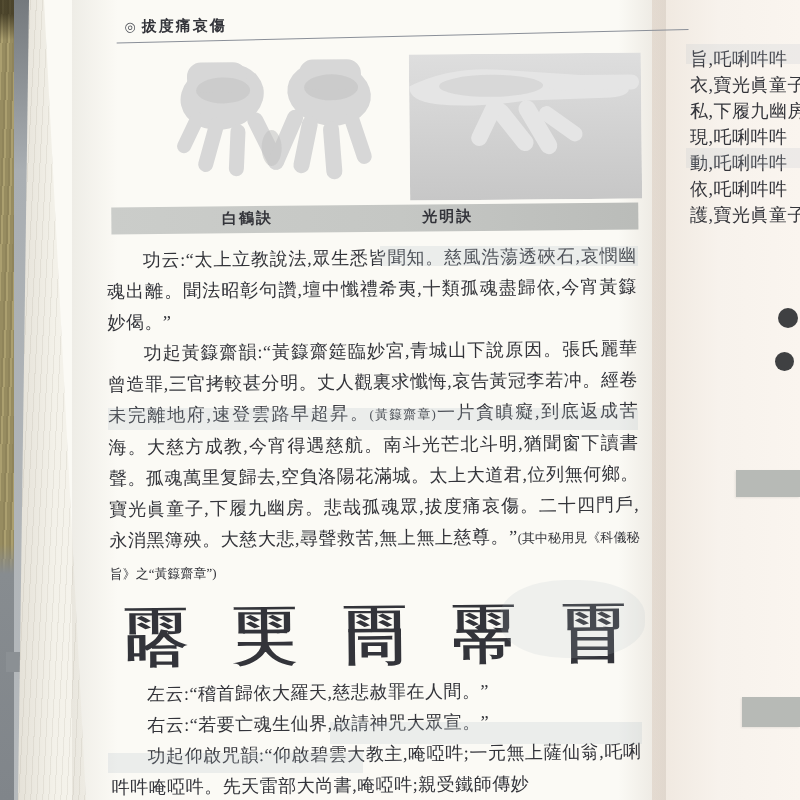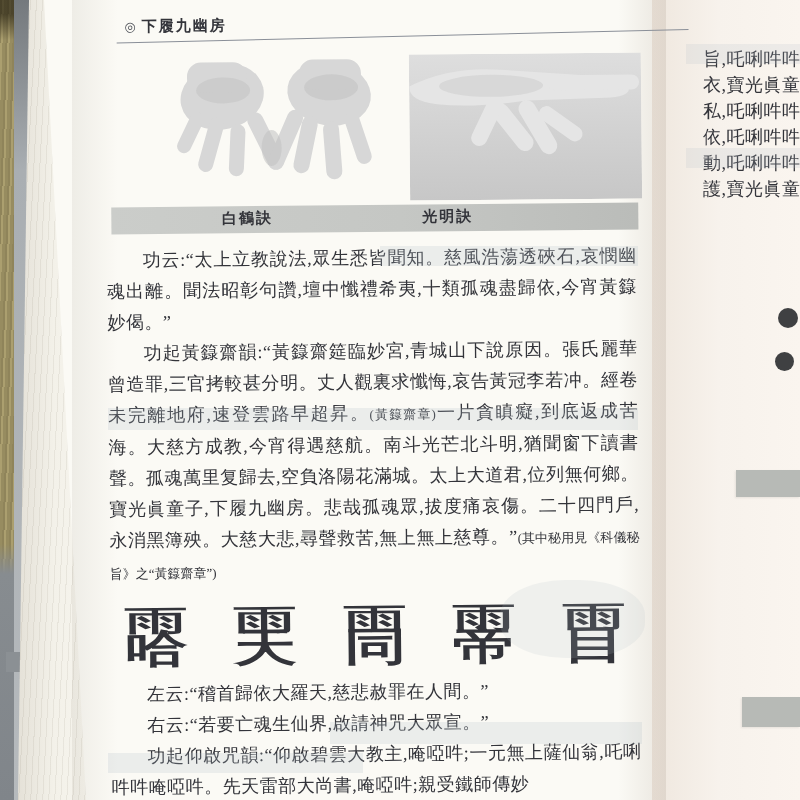--- a/index.html
+++ b/index.html
@@ -70,21 +70,21 @@
     font-weight:600; }
   .tal-top { display:block; height:30px; font-size:42px; line-height:42px;
     transform:scale(1.5,.68); transform-origin:center 36px; }
   .tal-bottom { display:block; height:46px; font-size:50px; line-height:50px;
     transform:scale(1.26,.8); transform-origin:center 18px; }
 
   
   .next-page { position:absolute; left:686px; top:46px; width:114px; height:240px;
     overflow:hidden; color:var(--c-text,#33343a); }
   .np-line { height:26px; line-height:26px; font-size:18px; letter-spacing:.5px;
-    white-space:nowrap; padding-left:4px;margin-left:13px; }
+    white-space:nowrap; padding-left:4px; }
   .np-dot { position:absolute; border-radius:50%; background:var(--c-dot,#3f4042); }
   .np-dot-1 { left:778px; top:308px; width:20px; height:20px; }
   .np-dot-2 { left:775px; top:352px; width:19px; height:19px; }
   .np-bar { position:absolute; background:var(--c-next_page_bar,#b7bab6); }
   .np-bar-1 { left:736px; top:470px; width:64px; height:27px; box-shadow:-1px 1px 2px rgba(0,0,0,.08); }
   .np-bar-2 { left:742px; top:697px; width:58px; height:30px; box-shadow:-1px 1px 2px rgba(0,0,0,.08); }
 
   
   .scan-band { position:absolute; background:rgba(178,190,202,.22); pointer-events:none; }
   .sb-1 { left:380px; top:246px; width:258px; height:20px; }
@@ -107,21 +107,21 @@
   </div>
   <div class="page-stack"></div>
   <div class="page-curve"></div>
 
   <div class="right-page-bg"></div>
   <div class="gutter-shadow"></div>
 
   <div class="left-page">
 
     <div class="page-header">
-      <span class="hdr-marker">◎</span><span>下履九幽房</span>
+      <span class="hdr-marker">◎</span><span>拔度痛哀傷</span>
     </div>
     <div class="header-rule"></div>
 
     <div class="figures-row">
       <div class="fig fig-left">
         <svg width="258" height="152" viewBox="0 0 258 152">
           <g fill="#d7d7d7">
             <ellipse cx="75" cy="44" rx="42" ry="33" transform="rotate(-12 75 44)"></ellipse>
             <ellipse cx="182" cy="42" rx="42" ry="32" transform="rotate(10 182 42)"></ellipse>
             <rect x="40" y="10" width="60" height="30" rx="14"></rect>
@@ -200,23 +200,24 @@
 
       <p class="para">左云:“稽首歸依大羅天,慈悲赦罪在人間。”</p>
       <p class="para">右云:“若要亡魂生仙界,啟請神咒大眾宣。”</p>
       <p class="para">功起仰啟咒韻:“仰啟碧雲大教主,唵啞吽;一元無上薩仙翁,吒唎吽吽唵啞吽。先天雷部大尚書,唵啞吽;親受鐵師傳妙</p>
     </div>
   </div>
 
   <div class="next-page">
     <div class="np-line">旨,吒唎吽吽</div>
     <div class="np-line">衣,寶光眞童子</div>
-    <div class="np-line">私,吒唎吽吽</div>
+    <div class="np-line">私,下履九幽房</div>
+    <div class="np-line">現,吒唎吽吽</div>
+    <div class="np-line">動,吒唎吽吽</div>
     <div class="np-line">依,吒唎吽吽</div>
-    <div class="np-line">動,吒唎吽吽</div>
     <div class="np-line">護,寶光眞童子</div>
   </div>
   <div class="np-dot np-dot-1"></div>
   <div class="np-dot np-dot-2"></div>
   <div class="np-bar np-bar-1"></div>
   <div class="np-bar np-bar-2"></div>
 
   <div class="scan-band sb-1"></div>
   <div class="scan-band sb-2"></div>
   <div class="scan-band sb-3"></div>

